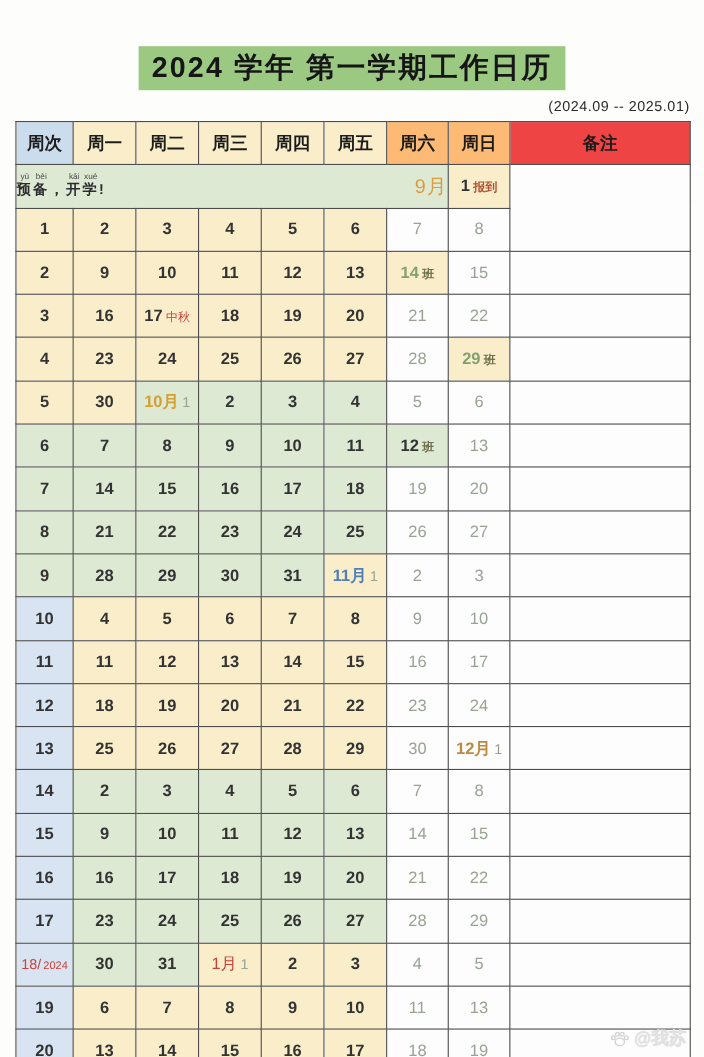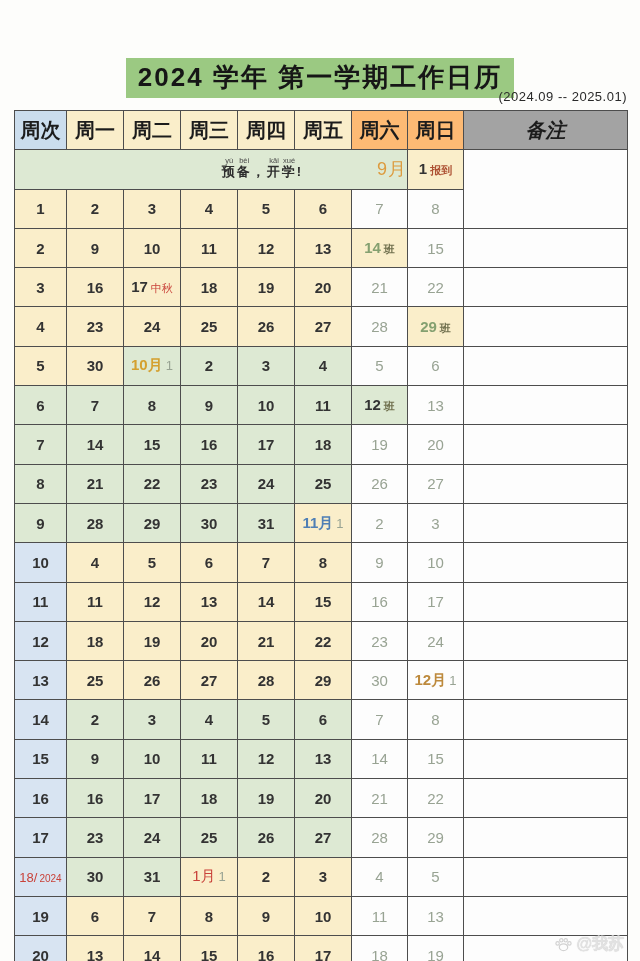--- a/index.html
+++ b/index.html
@@ -1,63 +1,63 @@
 <!DOCTYPE html>
 <html><head>
 <meta charset="utf-8">
 <style>
   html,body{margin:0;padding:0;}
   body{
     width:640px;height:961px;background:#fdfdfb;position:relative;
     font-family:"Liberation Sans","DejaVu Sans",sans-serif;
     -webkit-font-smoothing:antialiased;
   }
-  .title-wrap{text-align:center;padding-top:58px;}
+  .title-wrap{text-align:center;padding-top:42px;}
   .title{
     display:inline-block;background:#9bc982;color:#161616;
     font-size:26px;font-weight:bold;letter-spacing:2px;
     padding:5px 12px;line-height:1.15;
   }
   .subtitle{
     position:absolute;top:89px;right:13px;
     font-size:13px;color:#2a2a2a;letter-spacing:.5px;
   }
   table.cal{
     position:absolute;top:110px;left:14px;width:613px;
     border-collapse:collapse;table-layout:fixed;
     border:1px solid #4d4d4d;
   }
   .cal th,.cal td{
     border:1px solid #4d4d4d;text-align:center;vertical-align:middle;
     padding:0;height:38.3px;font-size:15px;overflow:hidden;white-space:nowrap;
   }
-  .cal thead th{font-weight:bold;color:#1c1c1c;font-size:20px;}
+  .cal thead th{font-weight:bold;color:#1c1c1c;font-size:16px;}
   
   .bg-cream{background:#faeeca;}
   .bg-green{background:#dde9d3;}
   .bg-blue{background:#d8e4f2;}
   .bg-white{background:#fdfdfd;}
   .bg-hblue{background:#cbdded;}
   .bg-hgreen{background:#fdba74;}
-  .bg-pink{background:#a3a3a3;font-style:italic;}
+  .bg-pink{background:#ef4444;}
   th.bg-hgreen{color:#5d8a52;}
   
   .c-dark{color:#333;font-weight:bold;}
   .c-weekend{color:#98a393;font-weight:normal;}
   .c-green{color:#84a070;font-weight:bold;}
   .c-gold{color:#d4a02f;font-weight:bold;}
   .c-mblue{color:#4f7fb5;font-weight:bold;}
   .c-brown{color:#bd8a3d;font-weight:bold;margin-top:24px;}
   .c-red{color:#c9423a;font-weight:normal;}
   .c-olive{color:#70704e;font-weight:bold;}
   .c-tagred{color:#ad5133;font-weight:bold;}
   .tag-s{font-size:11px;margin-left:3px;}
   .tag-m{font-size:13px;margin-left:3px;}
   
-  .mrow{display:flex;align-items:center;justify-content:flex-end;gap:74px;}
+  .mrow{display:flex;align-items:center;justify-content:space-between;gap:74px;}
   .mrow .ann{font-size:13px;font-weight:bold;color:#2d2d2d;letter-spacing:2px;}
   .mrow .ann rt{font-size:7.5px;color:#4a4a4a;font-weight:normal;letter-spacing:0;}
   .mrow .m9{font-size:18px;font-weight:normal;color:#dd9b3e;letter-spacing:1px;}
   
   .wk18 .num{font-size:13px;}
   .wk18 .tag-s{font-size:10px;margin-left:2px;}
   .watermark{
     position:absolute;right:16px;bottom:6px;display:flex;align-items:center;gap:4px;
     color:#e2e2e2;font-size:16px;font-weight:bold;
     text-shadow:0 0 1px #c8c8c8;

